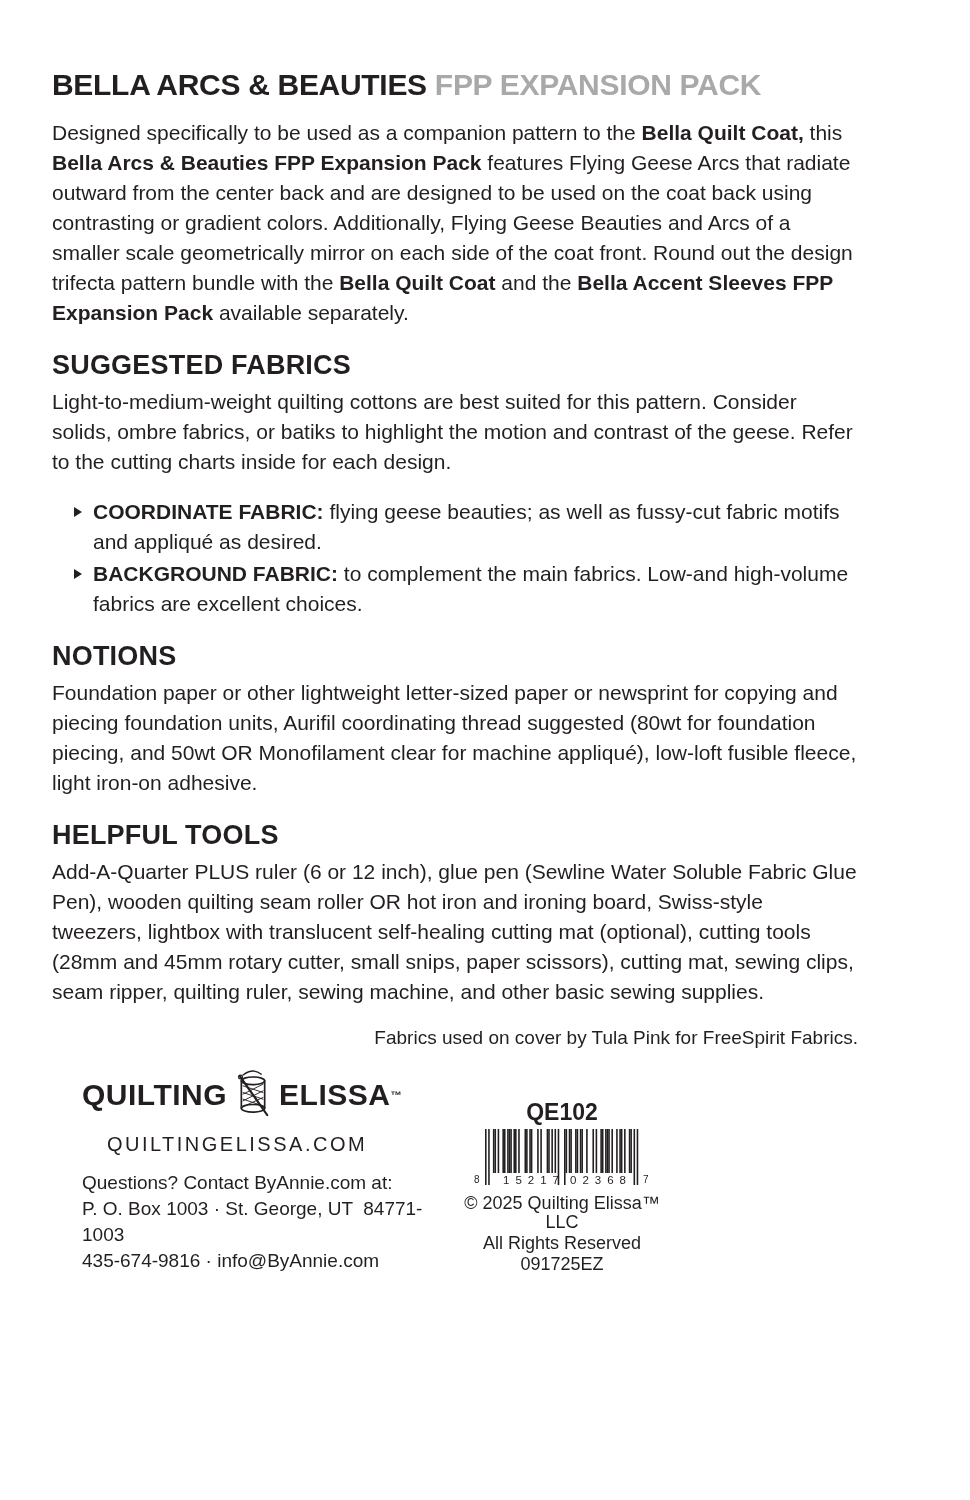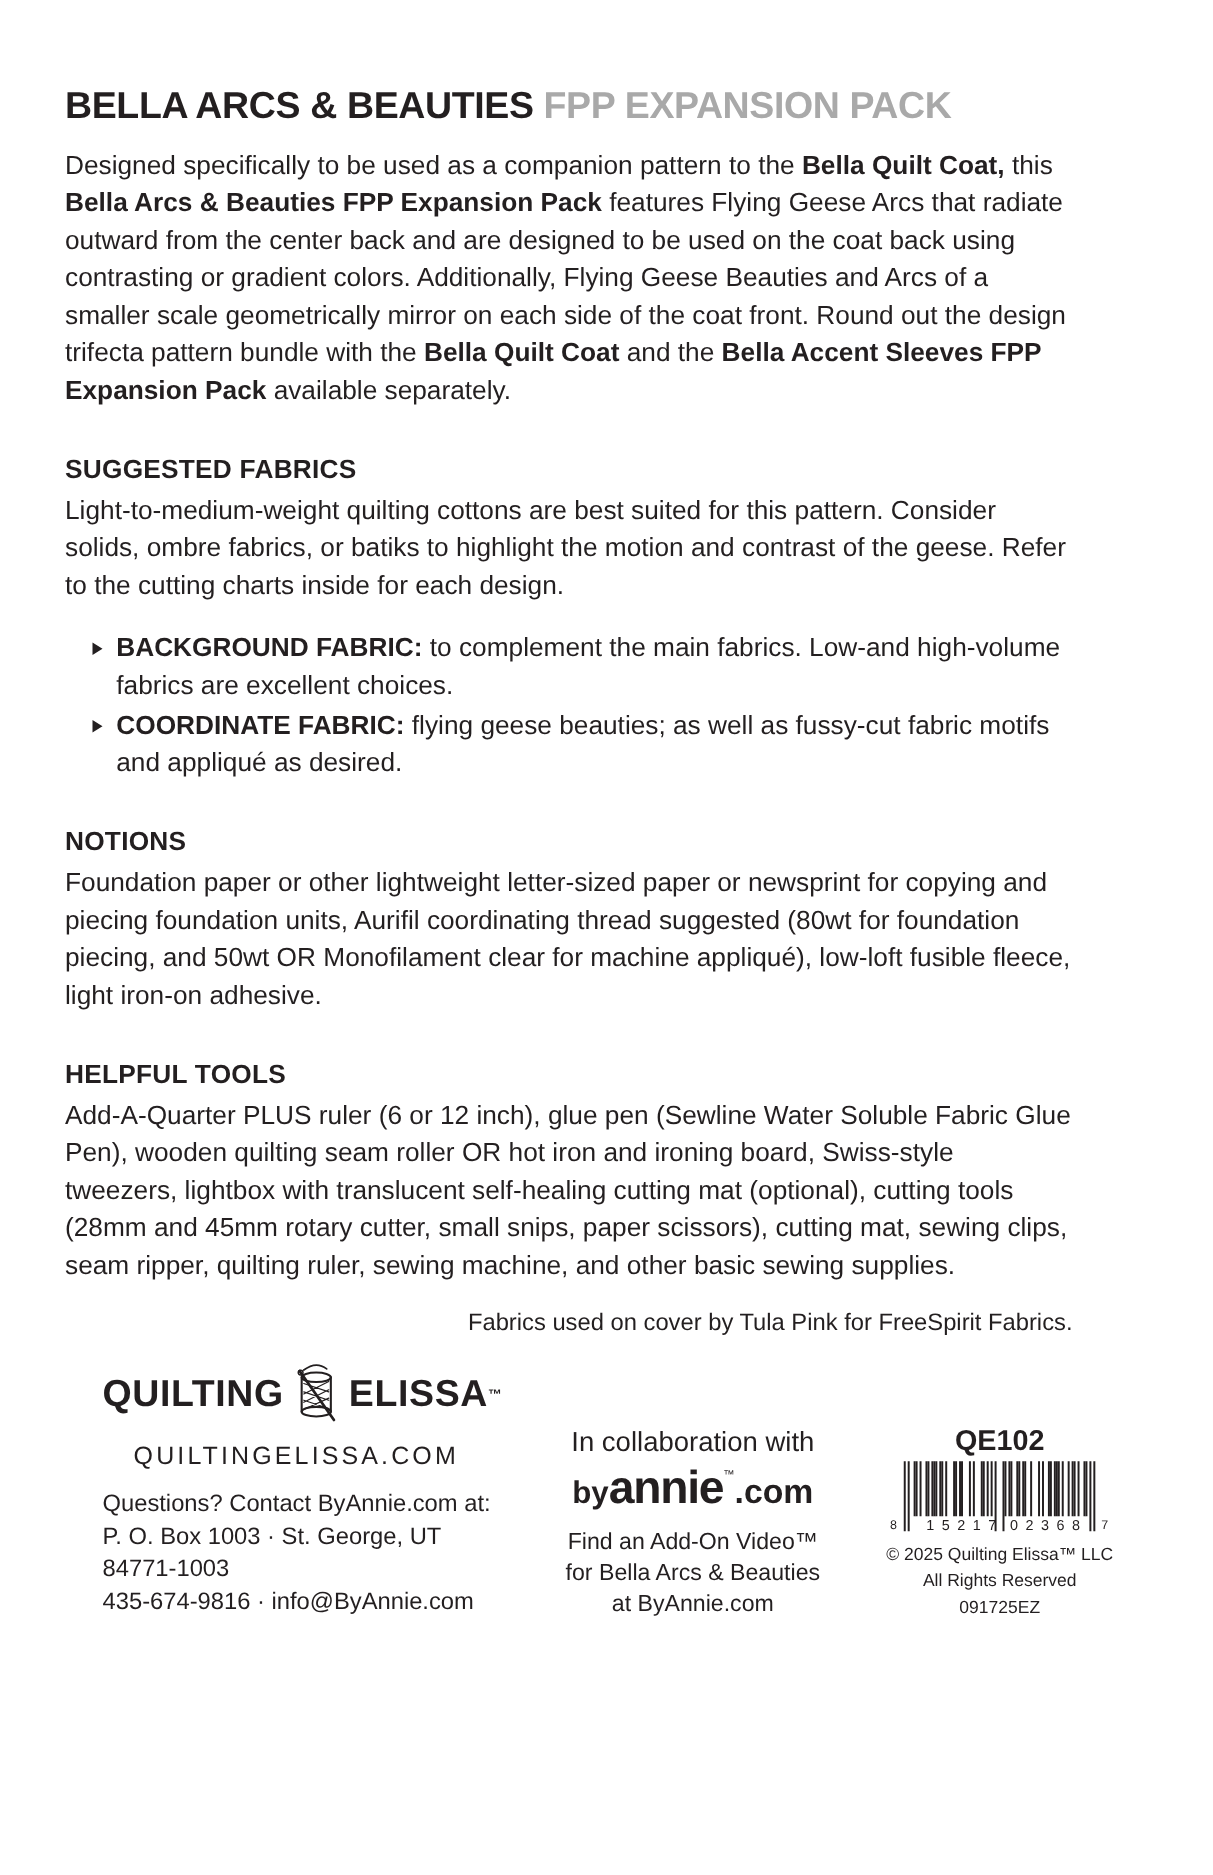--- a/index.html
+++ b/index.html
@@ -7,21 +7,21 @@
        font-family:"Liberation Sans", sans-serif;}
   .page{padding:68px 72px 0 52px;}
   .content{max-width:806px;}
 
   h1{font-size:30px;font-weight:800;letter-spacing:-0.3px;margin:0 0 16px 0;white-space:nowrap;}
   h1 .gray{color:#a9a9a9;}
 
   p.body{font-size:21px;line-height:30px;margin:0 0 20px 0;}
   .b{font-weight:700;}
 
-  h2{font-size:21px;font-weight:800;letter-spacing:0.2px;margin:36px 0 6px 0;}
+  h2{font-size:27px;font-weight:800;letter-spacing:0.2px;margin:22px 0 6px 0;}
   .tight{margin-bottom:4px;}
 
   ul.bullets{list-style:none;margin:4px 0 6px 0;padding:0 0 0 22px;}
   li.bullet{display:flex;gap:11px;font-size:21px;line-height:30px;margin:2px 0;}
   .arrow{flex:none;margin-top:10px;width:0;height:0;
          border-left:8px solid #231f20;border-top:5.5px solid transparent;border-bottom:5.5px solid transparent;}
 
   .note{font-size:19px;line-height:22px;margin:4px 0 0 0;text-align:right;}
 
   footer{display:flex;align-items:flex-end;margin-top:18px;margin-left:30px;}
@@ -37,43 +37,43 @@
   .byannie{margin:4px 0 12px 0;line-height:1;}
   .by{font-size:25px;font-weight:600;}
   .annie{font-size:37px;font-weight:800;letter-spacing:-1px;}
   .annietm{font-size:9px;vertical-align:20px;}
   .com{font-size:27px;font-weight:600;}
   .findline{font-size:18.5px;line-height:25px;}
 
   .fcol-right{width:204px;margin-left:26px;text-align:center;}
   .sku{font-size:23px;font-weight:800;margin:2px 0 2px 0;}
   svg.barcode{width:182px;height:64px;display:block;margin:0 auto;}
-  .copyright{font-size:14px;line-height:19px;margin-top:2px;}
+  .copyright{font-size:18px;line-height:19px;margin-top:2px;}
 </style>
 </head>
 <body>
 
 <div class="page">
   <div class="content">
 
     <h1><span>BELLA ARCS &amp; BEAUTIES</span><span class="gray"> FPP EXPANSION PACK</span></h1>
 
     <p class="body"><span>Designed specifically to be used as a companion pattern to the </span><span class="b">Bella Quilt Coat,</span><span> this </span><span class="b">Bella Arcs &amp; Beauties FPP Expansion Pack</span><span> features Flying Geese Arcs that radiate outward from the center back and are designed to be used on the coat back using contrasting or gradient colors. Additionally, Flying Geese Beauties and Arcs of a smaller scale geometrically mirror on each side of the coat front. Round out the design trifecta pattern bundle with the </span><span class="b">Bella Quilt Coat</span><span> and the </span><span class="b">Bella Accent Sleeves FPP Expansion Pack</span><span> available separately.</span></p>
 
     <h2>SUGGESTED FABRICS</h2>
     <p class="body tight"><span>Light-to-medium-weight quilting cottons are best suited for this pattern. Consider solids, ombre fabrics, or batiks to highlight the motion and contrast of the geese. Refer to the cutting charts inside for each design.</span></p>
 
     <ul class="bullets">
       <li class="bullet">
         <span class="arrow"></span>
-        <span><span class="b">BACKGROUND FABRIC:</span><span> to complement the main fabrics. Low-and high-volume fabrics are excellent choices.</span></span>
+        <span><span class="b">COORDINATE FABRIC:</span><span> flying geese beauties; as well as fussy-cut fabric motifs and appliqué as desired.</span></span>
       </li>
       <li class="bullet">
         <span class="arrow"></span>
-        <span><span class="b">COORDINATE FABRIC:</span><span> flying geese beauties; as well as fussy-cut fabric motifs and appliqué as desired.</span></span>
+        <span><span class="b">BACKGROUND FABRIC:</span><span> to complement the main fabrics. Low-and high-volume fabrics are excellent choices.</span></span>
       </li>
     </ul>
 
     <h2>NOTIONS</h2>
     <p class="body tight"><span>Foundation paper or other lightweight letter-sized paper or newsprint for copying and piecing foundation units, Aurifil coordinating thread suggested (80wt for foundation piecing, and 50wt OR Monofilament clear for machine appliqué), low-loft fusible fleece, light iron-on adhesive.</span></p>
 
     <h2>HELPFUL TOOLS</h2>
     <p class="body tight"><span>Add-A-Quarter PLUS ruler (6 or 12 inch), glue pen (Sewline Water Soluble Fabric Glue Pen), wooden quilting seam roller OR hot iron and ironing board, Swiss-style tweezers, lightbox with translucent self-healing cutting mat (optional), cutting tools (28mm and 45mm rotary cutter, small snips, paper scissors), cutting mat, sewing clips, seam ripper, quilting ruler, sewing machine, and other basic sewing supplies.</span></p>
     <p class="note">Fabrics used on cover by Tula Pink for FreeSpirit Fabrics.</p>
 
@@ -97,29 +97,20 @@
         </svg>
         <span>ELISSA</span>
         <span class="tm">™</span>
       </div>
       <div class="website">QUILTINGELISSA.COM</div>
       <div class="contact">Questions? Contact ByAnnie.com at:</div>
       <div class="contact">P. O. Box 1003 · St. George, UT  84771-1003</div>
       <div class="contact">435-674-9816 · info@ByAnnie.com</div>
     </div>
 
-    <div class="fcol-mid">
-      <div class="collab">In collaboration with</div>
-      <div class="byannie">
-        <span class="by">by</span><span class="annie">annie</span><span class="annietm">™</span><span class="com">.com</span>
-      </div>
-      <div class="findline">Find an Add-On Video™</div>
-      <div class="findline">for Bella Arcs &amp; Beauties</div>
-      <div class="findline">at ByAnnie.com</div>
-    </div>
 
     <div class="fcol-right">
       <div class="sku">QE102</div>
       <svg class="barcode" viewBox="0 0 182 64">
         <g id="barcode-bars" fill="#231f20">
             <rect x="14.00" y="1" width="1.58" height="56"></rect>
             <rect x="17.16" y="1" width="1.58" height="56"></rect>
             <rect x="21.90" y="1" width="1.58" height="44"></rect>
             <rect x="23.48" y="1" width="1.58" height="44"></rect>
             <rect x="26.64" y="1" width="1.58" height="44"></rect>

